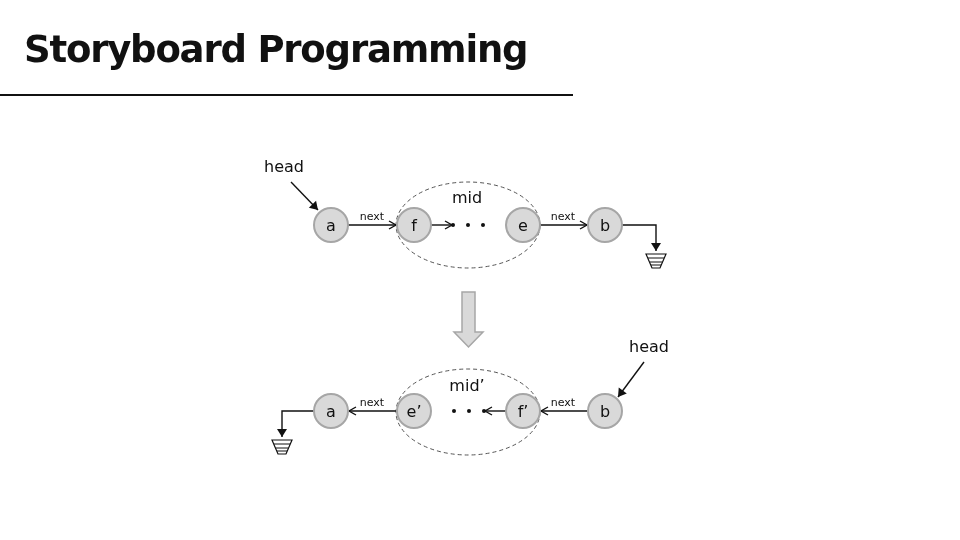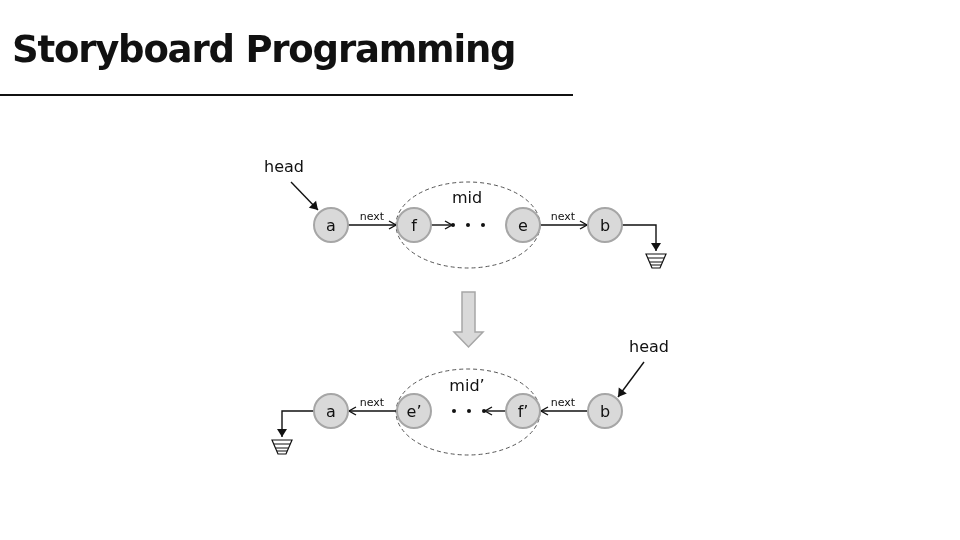--- a/index.html
+++ b/index.html
@@ -1,17 +1,17 @@
 <!DOCTYPE html>
 <html><head>
   <meta charset="utf-8">
   <style>
     html, body { margin:0; padding:0; background:#ffffff; }
     body { width:960px; height:540px; position:relative; overflow:hidden; font-family:"DejaVu Sans", sans-serif; }
-    .title { position:absolute; left:12px; top:28px; font-family:"DejaVu Sans", sans-serif; font-weight:bold; font-size:37px; color:#111; letter-spacing:-1.2px; margin:0; }
+    .title { position:absolute; left:24px; top:28px; font-family:"DejaVu Sans", sans-serif; font-weight:bold; font-size:37px; color:#111; letter-spacing:-1.2px; margin:0; }
     .rule { position:absolute; left:0; top:94px; width:573px; height:2px; background:#111; }
     svg { position:absolute; left:0; top:0; }
     .lbl { font-family:"DejaVu Sans", sans-serif; fill:#111; }
   </style>
 </head>
 <body>
 
 <h1 class="title">Storyboard Programming</h1>
 <div class="rule"></div>
 

